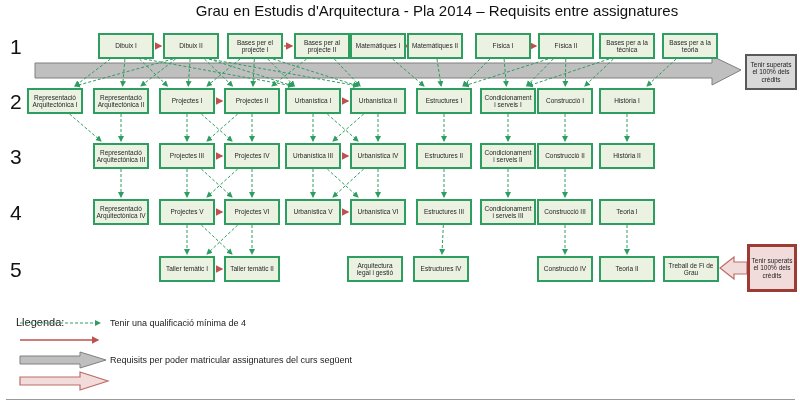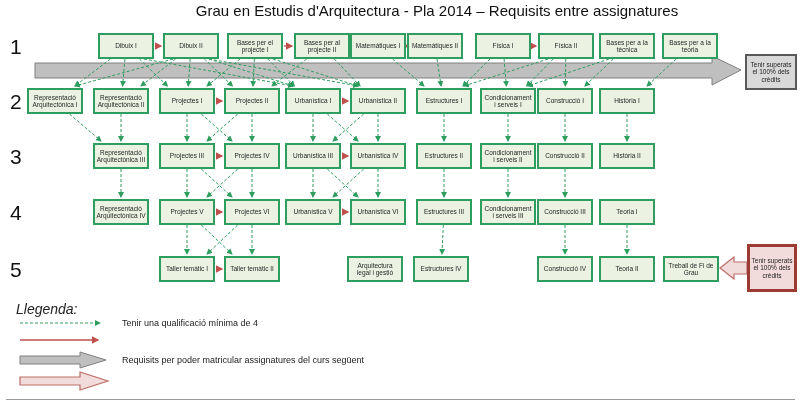--- a/index.html
+++ b/index.html
@@ -16,24 +16,24 @@
   .eg{stroke:#2e9e60;stroke-width:1;stroke-dasharray:3 2;fill:none;}
   .er{stroke:#c0504d;stroke-width:1.3;fill:none;}
   .credits-top{position:absolute;left:745px;top:54px;width:52px;height:36px;box-sizing:border-box;
         background:#d9d9d9;border:2px solid #595959;color:#222;
         display:flex;align-items:center;justify-content:center;text-align:center;
         font-size:6.5px;line-height:1.15;padding:1px;}
   .credits-bottom{position:absolute;left:747px;top:244px;width:50px;height:48px;box-sizing:border-box;
         background:#f2dcdb;border:3px solid #9c3a34;color:#222;
         display:flex;align-items:center;justify-content:center;text-align:center;
         font-size:6.5px;line-height:1.15;padding:1px;}
-  .lg-head{position:absolute;left:16px;top:301px;font-size:14px;color:#222;font-style:italic;}
+  .lg-head{position:absolute;left:16px;top:316px;font-size:11px;color:#222;}
   .lg-item{position:absolute;left:18px;display:flex;align-items:center;font-size:9px;color:#222;}
   .lg-sample{width:92px;flex:0 0 92px;display:flex;align-items:center;}
-  .lg-label{margin-left:12px;white-space:nowrap;text-align:right;}
+  .lg-label{white-space:nowrap;text-align:right;}
   .divider{position:absolute;left:6px;top:399px;width:789px;border-top:1px solid #9a9a9a;}
 </style>
 </head>
 <body>
 
 <div id="stage">
 
   <svg id="edges" width="800" height="408">
     <defs>
       <marker id="mg" markerWidth="7" markerHeight="7" refX="5" refY="3" orient="auto">

